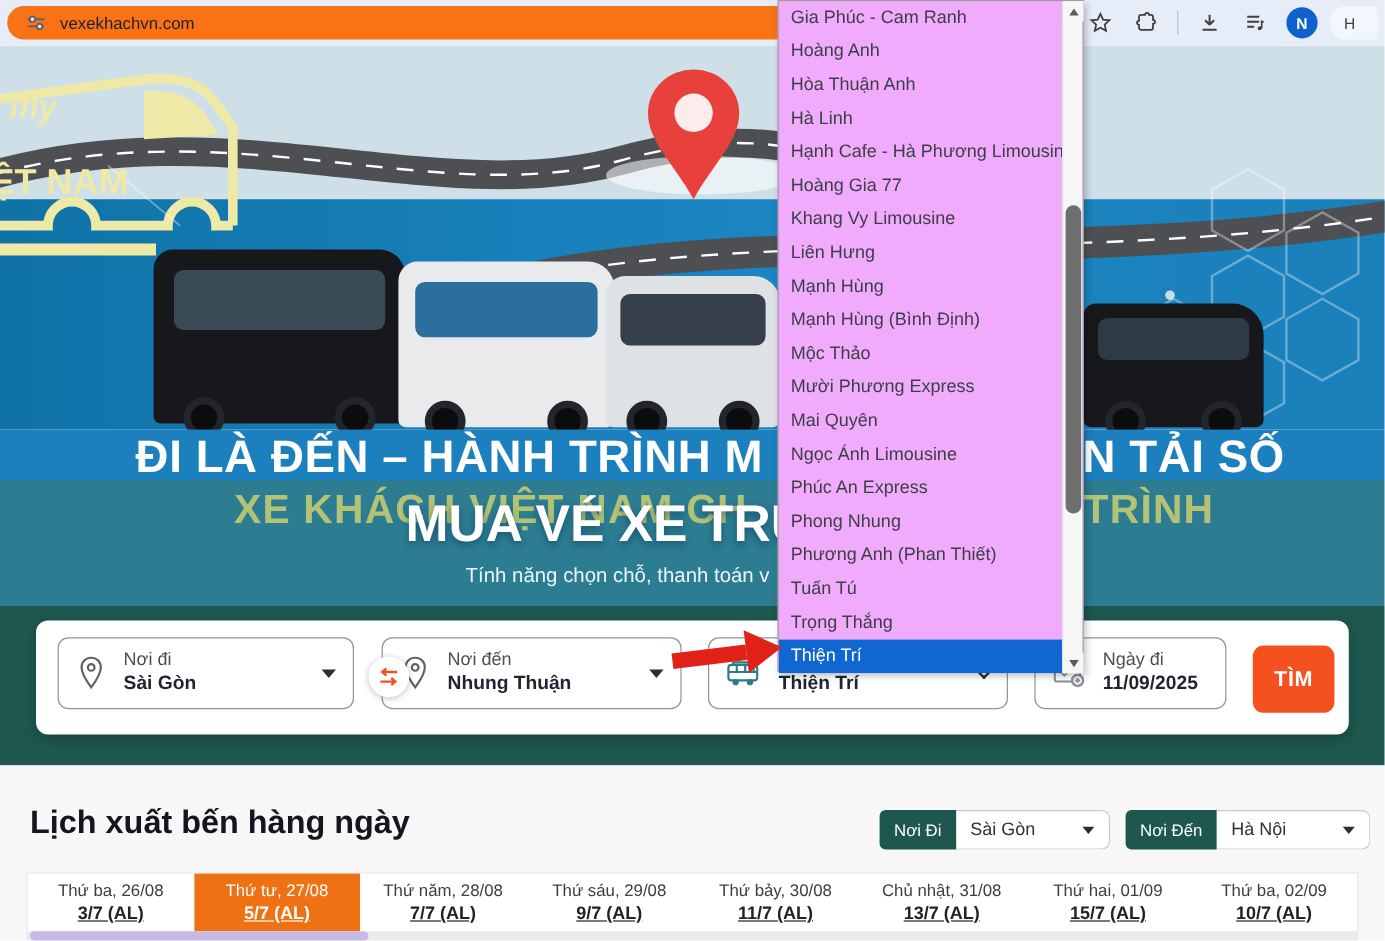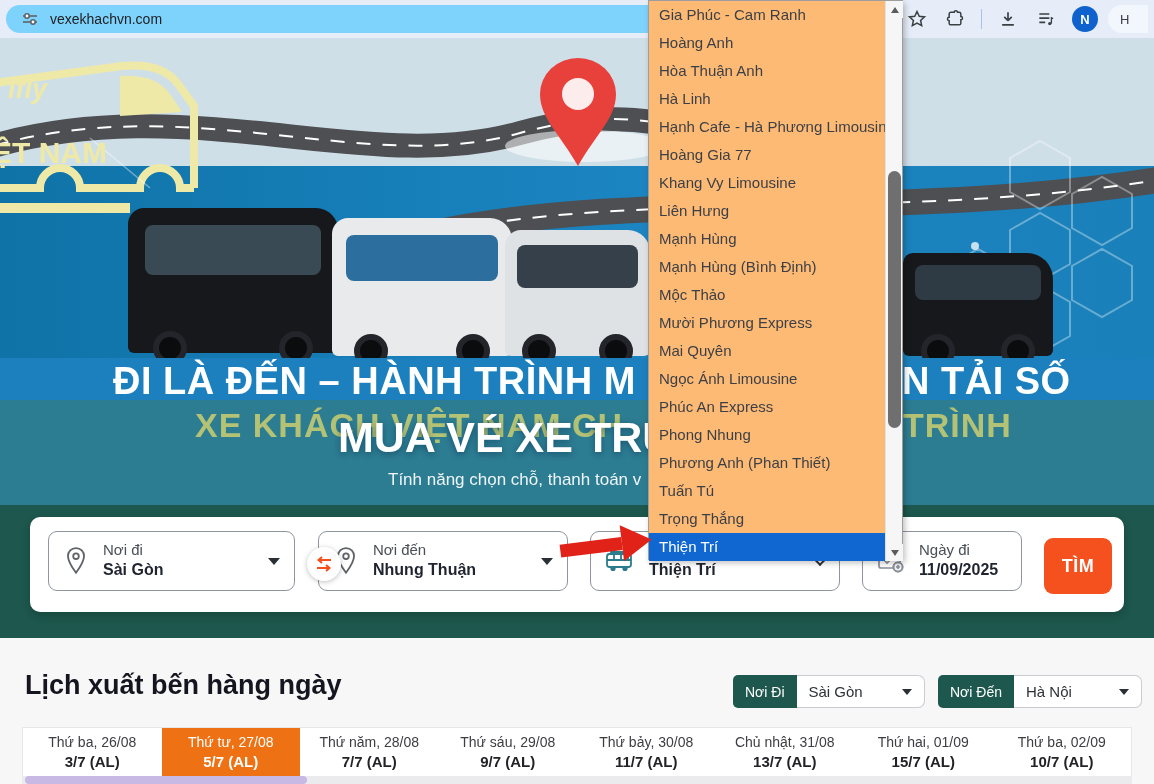--- a/index.html
+++ b/index.html
@@ -1,21 +1,21 @@
 <!DOCTYPE html>
 <html><head>
 <meta charset="utf-8">
 <style>
   html,body{margin:0;padding:0;background:#ffffff;}
   *{box-sizing:border-box;font-family:"Liberation Sans","DejaVu Sans",sans-serif;}
   .stage{position:relative;width:1154px;height:784px;overflow:hidden;background:#fff;}
 
   
   .topbar{position:absolute;left:0;top:0;width:1154px;height:38px;background:#e6edf8;z-index:3;}
-  .addr-pill{position:absolute;left:6px;top:5px;width:897px;height:28px;background:#7dd3fc;border-radius:15px;
+  .addr-pill{position:absolute;left:6px;top:5px;width:897px;height:28px;background:#f97316;border-radius:15px;
     display:flex;align-items:center;gap:8px;padding:0 12px;}
   .addr-pill .url{font-size:14px;color:#202124;}
   .tb-icons{position:absolute;right:0;top:0;height:38px;display:flex;align-items:center;gap:14px;padding-right:6px;}
   .tb-ic{width:24px;height:24px;display:flex;align-items:center;justify-content:center;color:#3c4043;}
   .tb-sep{width:1px;height:20px;background:#a9c3e9;}
   .avatar{width:26px;height:26px;border-radius:50%;background:#0f62ce;color:#fff;font-size:13px;font-weight:bold;
     display:flex;align-items:center;justify-content:center;}
   .profile-chip{height:28px;min-width:40px;background:#f2f6fd;border-radius:15px 0 0 15px;display:flex;align-items:center;
     padding-left:12px;font-size:13px;color:#3c4043;margin-left:-4px;}
 
@@ -54,21 +54,21 @@
   .field .f-label{font-size:15px;color:#4a4f57;line-height:1.25;}
   .field .f-value{font-size:16px;font-weight:bold;color:#1f2430;line-height:1.3;}
   .caret{width:0;height:0;border-left:6px solid transparent;border-right:6px solid transparent;border-top:7px solid #2a2e35;margin-left:auto;}
   .chev{width:10px;height:10px;border-right:2.5px solid #2a2e35;border-bottom:2.5px solid #2a2e35;transform:rotate(45deg);margin-left:auto;margin-top:-4px;}
   .swap-btn{position:absolute;left:277px;top:30px;width:34px;height:34px;border-radius:50%;background:#fff;
     box-shadow:0 1px 5px rgba(0,0,0,.25);display:flex;align-items:center;justify-content:center;z-index:6;}
   .find-btn{position:absolute;left:1014px;top:21px;width:68px;height:56px;background:#f4511e;border:none;border-radius:9px;
     color:#fff;font-size:18px;font-weight:bold;letter-spacing:.5px;cursor:pointer;}
 
   
-  .dropdown{position:absolute;left:648px;top:0;width:255px;height:560px;background:#fdba74;border:1px solid #9d9d9d;
+  .dropdown{position:absolute;left:648px;top:0;width:255px;height:560px;background:#f0abfc;border:1px solid #9d9d9d;
     z-index:20;box-shadow:2px 3px 6px rgba(0,0,0,.25);}
   .dd-list{position:absolute;left:0;top:0;width:238px;height:560px;overflow:hidden;}
   .dd-item{height:28px;line-height:28px;padding-left:10px;font-size:15px;color:#3d3f46;white-space:nowrap;overflow:hidden;}
   .dd-item.dd-selected{background:#1167d2;color:#fff;}
   .dd-scrollbar{position:absolute;right:0;top:0;width:17px;height:560px;background:#f6f6f6;border-left:1px solid #e2e2e2;}
   .dd-btn{position:absolute;left:0;width:17px;height:17px;display:flex;align-items:center;justify-content:center;background:#f6f6f6;}
   .dd-btn.up{top:0;}
   .dd-btn.down{bottom:0;}
   .dd-arrow-up{width:0;height:0;border-left:4px solid transparent;border-right:4px solid transparent;border-bottom:6px solid #5c5c5c;}
   .dd-arrow-down{width:0;height:0;border-left:4px solid transparent;border-right:4px solid transparent;border-top:6px solid #5c5c5c;}
@@ -88,21 +88,21 @@
   .filter-group.g2{left:938px;}
   .filter-badge{background:#1d574d;color:#fff;font-size:14px;display:flex;align-items:center;padding:0 12px;
     border-radius:5px 0 0 5px;white-space:nowrap;}
   .filter-select{background:#fff;border:1px solid #c9ccd1;border-left:none;border-radius:0 7px 7px 0;min-width:128px;
     display:flex;align-items:center;gap:10px;padding:0 12px;font-size:15px;color:#2e3238;}
   .filter-select .caret{border-top-width:6px;border-left-width:5px;border-right-width:5px;}
   .day-tabs{position:absolute;left:22px;top:89px;width:1110px;height:49px;background:#fff;display:flex;
     border:1px solid #e7e7e9;border-bottom:none;}
   .day-tab{flex:1;display:flex;flex-direction:column;align-items:center;justify-content:center;gap:3px;cursor:pointer;}
   .day-tab .day-date{font-size:14px;color:#3d3d42;}
-  .day-tab .day-lunar{font-size:15px;font-weight:bold;color:#232327;}
+  .day-tab .day-lunar{font-size:15px;font-weight:bold;color:#232327;text-decoration:underline;}
   .day-tab.day-active{background:#ee7113;}
   .day-tab.day-active .day-date,.day-tab.day-active .day-lunar{color:#fff;}
   .hscroll-track{position:absolute;left:22px;top:138px;width:1110px;height:8px;background:#ebebee;}
   .hscroll-thumb{position:absolute;left:3px;top:0;width:282px;height:8px;background:#c7b9e4;border-radius:4px;}
 </style>
 </head>
 <body>
 
 <div class="stage">
 

